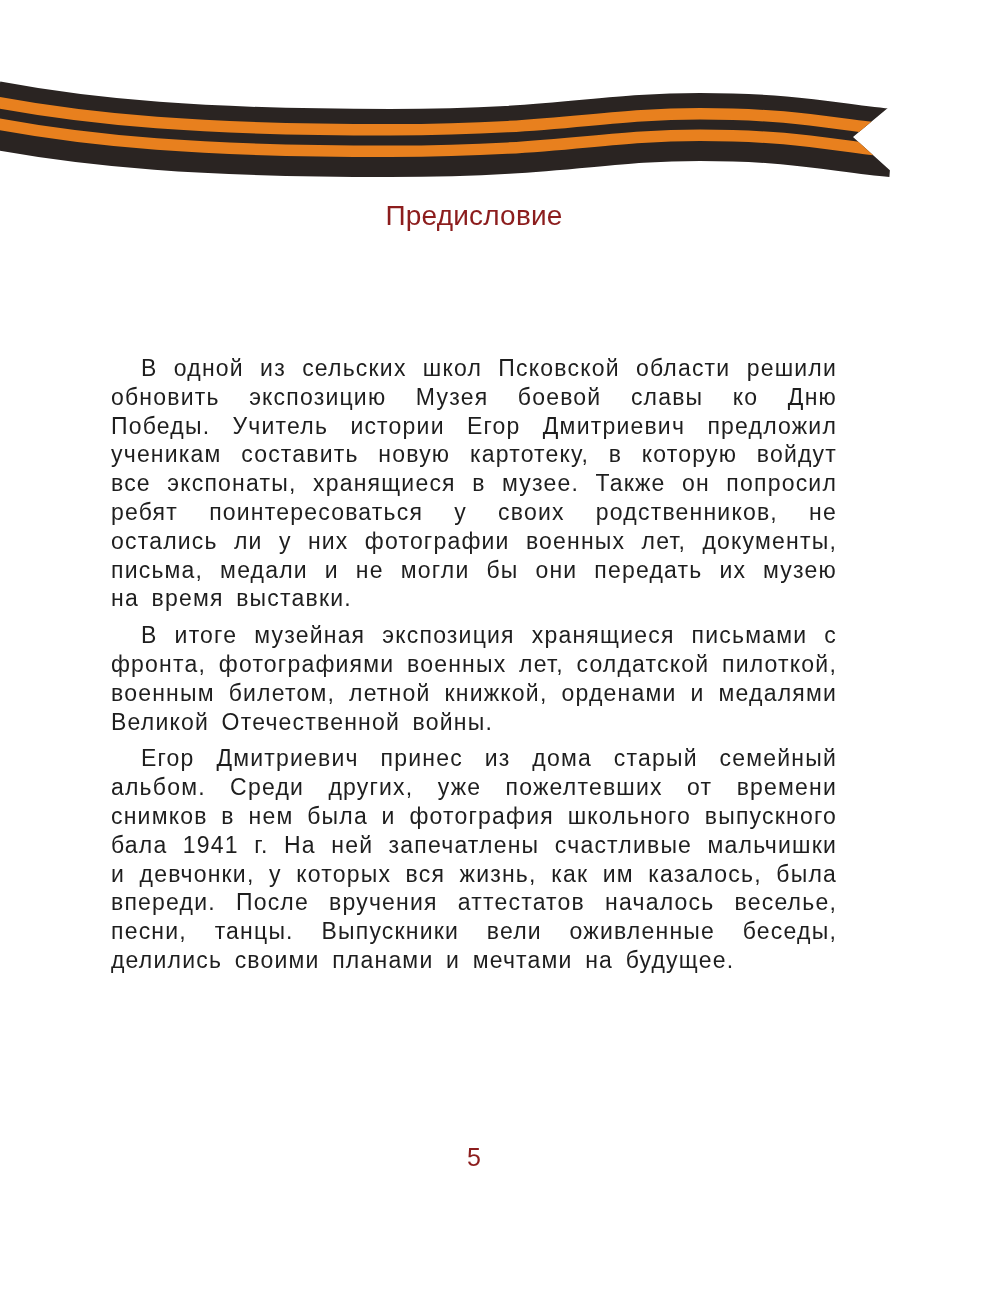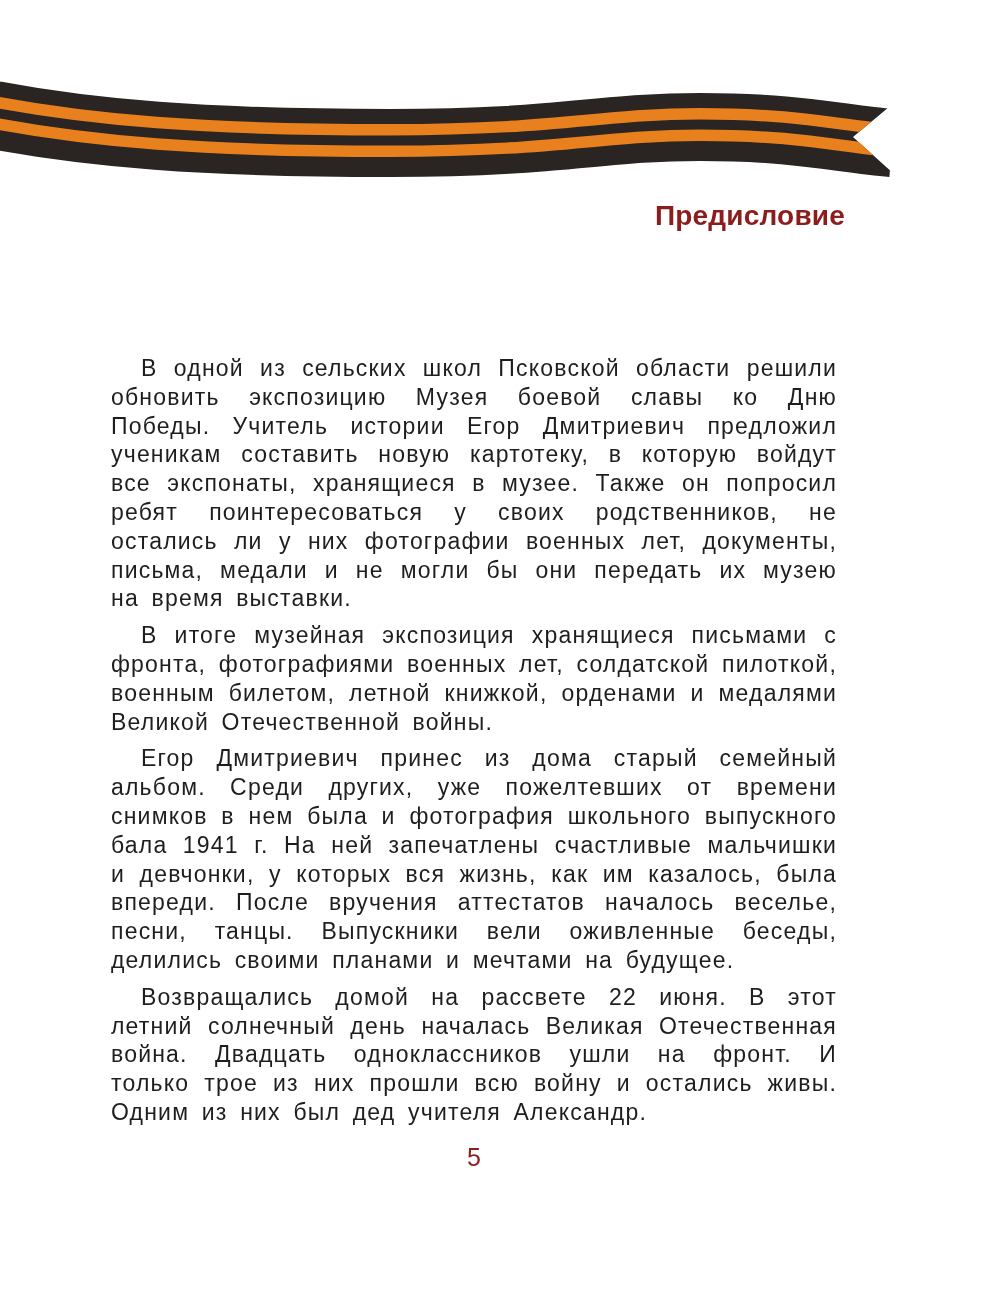--- a/index.html
+++ b/index.html
@@ -22,23 +22,23 @@
     width: 986px;
     height: 200px;
     pointer-events: none;
   }
   .title {
     position: absolute;
     top: 200px;
     left: 103px;
     width: 742px;
     margin: 0;
-    text-align: right;
+    text-align: center;
     font-size: 28px;
-    font-weight: bold;
+    font-weight: normal;
     letter-spacing: 0.2px;
     color: #8C1D1D;
   }
   .content {
     position: absolute;
     top: 346px;
     left: 103px;
     width: 742px;
     color: #1E1E1E;
     font-size: 23px;
@@ -86,18 +86,17 @@
       </g>
     </g>
   </svg>
 
   <h1 class="title">Предисловие</h1>
 
   <div class="content">
     <p>В одной из сельских школ Псковской области решили обновить экспозицию Музея боевой славы ко Дню Победы. Учитель истории Егор Дмитриевич предложил ученикам составить новую картотеку, в которую войдут все экспонаты, хранящиеся в музее. Также он попросил ребят поинтересоваться у своих родственников, не остались ли у них фотографии военных лет, документы, письма, медали и не могли бы они передать их музею на время выставки.</p>
     <p>В итоге музейная экспозиция хранящиеся письмами с фронта, фотографиями военных лет, солдатской пилоткой, военным билетом, летной книжкой, орденами и медалями Великой Отечественной войны.</p>
     <p>Егор Дмитриевич принес из дома старый семейный альбом. Среди других, уже пожелтевших от времени снимков в нем была и фотография школьного выпускного бала 1941 г. На ней запечатлены счастливые мальчишки и девчонки, у которых вся жизнь, как им казалось, была впереди. После вручения аттестатов началось веселье, песни, танцы. Выпускники вели оживленные беседы, делились своими планами и мечтами на будущее.</p>
-    <p>Возвращались домой на рассвете 22 июня. В этот летний солнечный день началась Великая Отечественная война. Двадцать одноклассников ушли на фронт. И только трое из них прошли всю войну и остались живы. Одним из них был дед учителя Александр.</p>
   </div>
 
   <div class="page-number">5</div>
 
 </div>
 
 </body></html>

